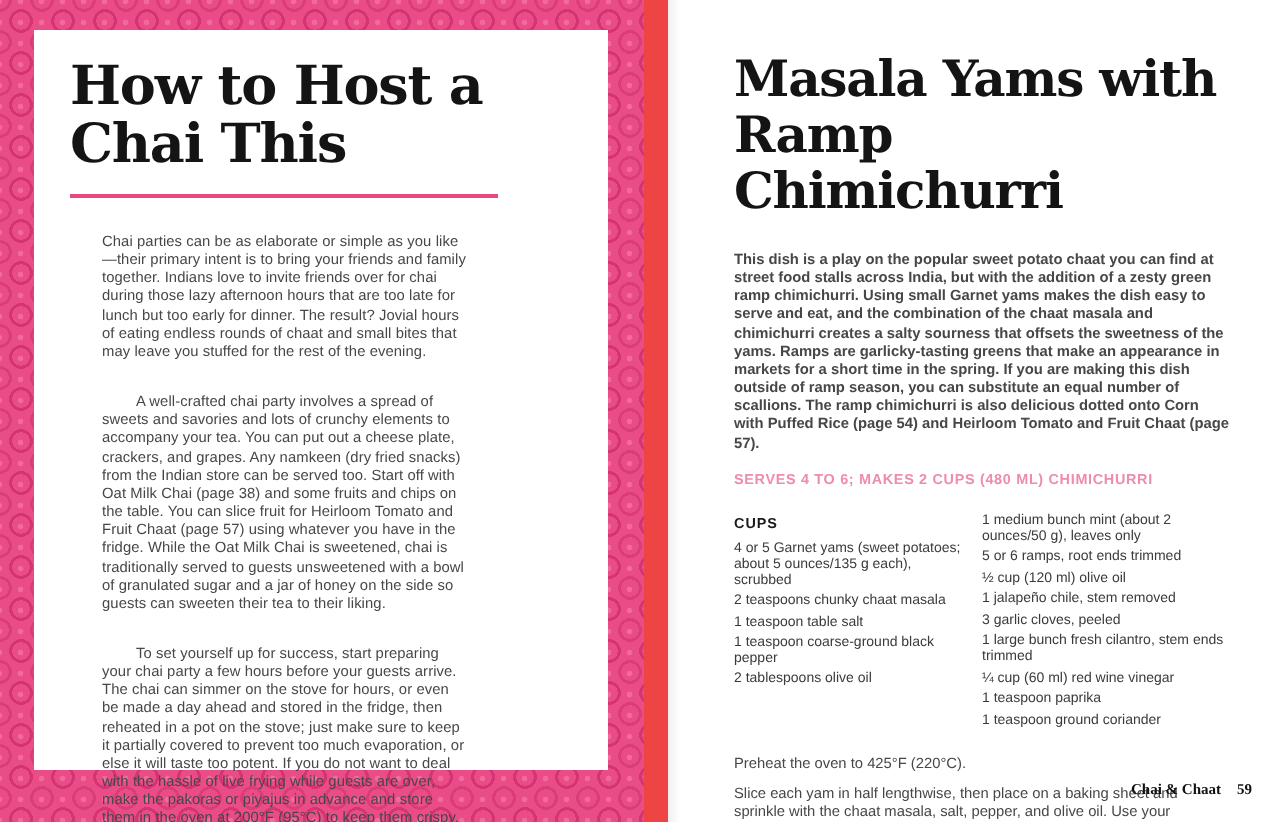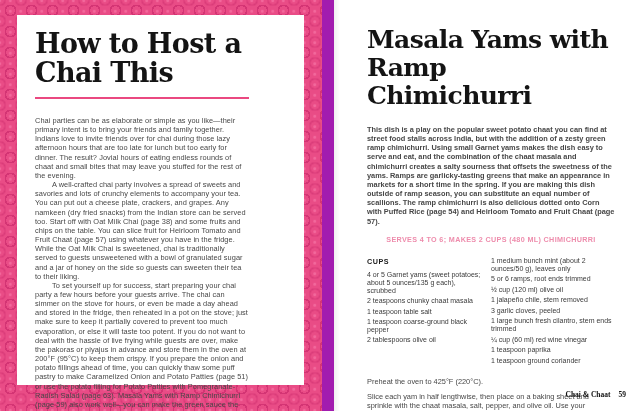--- a/index.html
+++ b/index.html
@@ -1,45 +1,45 @@
 <!DOCTYPE html>
 <html><head>
 <meta charset="utf-8">
 <style>
   html,body{margin:0;padding:0;background:#ffffff;}
-  .spread{position:relative;width:640px;height:411px;background:#a21caf;overflow:hidden;
+  .spread{position:relative;width:640px;height:411px;background:#ef4444;overflow:hidden;
           font-family:"Liberation Sans",sans-serif;}
 
   
   .left-page{position:absolute;left:0;top:0;width:322px;height:411px;
              background-color:#e94c86;
              background-image:
                radial-gradient(circle, rgba(0,0,0,0) 4.4px, rgba(205,44,109,.75) 4.4px, rgba(205,44,109,.75) 5.9px, rgba(0,0,0,0) 5.9px),
                radial-gradient(circle, rgba(0,0,0,0) 4.4px, rgba(205,44,109,.5) 4.4px, rgba(205,44,109,.5) 5.9px, rgba(0,0,0,0) 5.9px),
                radial-gradient(circle, rgba(248,120,168,.65) 1.2px, rgba(0,0,0,0) 1.6px);
              background-size:21px 21px,21px 21px,10.5px 10.5px;
              background-position:0 0,10.5px 10.5px,5px 6px;}
   .left-white{position:absolute;left:17px;top:15px;width:287px;height:370px;background:#ffffff;}
   .left-content{padding:14px 0 0 18px;width:214px;}
   .book-title-left{font-family:"DejaVu Serif","Liberation Serif",serif;font-weight:bold;
                    font-size:27px;line-height:29px;letter-spacing:-0.6px;color:#141414;margin:0;}
   .title-rule{height:2px;background:#ea4880;border:0;margin:10px 0 17px 0;width:214px;}
   .body-copy{font-size:7.4px;line-height:9.15px;color:#474747;letter-spacing:0.05px;}
-  .body-copy p{margin:0;}
+  .body-copy p{margin:16px;}
   .body-copy p.indent{text-indent:17px;}
 
   
   .right-page{position:absolute;left:334px;top:0;width:318px;height:411px;background:#ffffff;}
   .gutter-shade{position:absolute;left:0;top:0;width:6px;height:411px;
                 background:linear-gradient(to right, rgba(0,0,0,.06), rgba(0,0,0,0));}
   .right-content{padding:26px 0 0 33px;width:248px;}
   .recipe-title{font-family:"DejaVu Serif","Liberation Serif",serif;font-weight:bold;
                 font-size:25px;line-height:28px;letter-spacing:-0.6px;color:#141414;margin:0;}
   .recipe-intro{margin-top:15px;font-size:7.4px;line-height:9.15px;color:#474747;width:248px;font-weight:bold;}
-  .serves-line{margin-top:9px;font-size:7.2px;font-weight:bold;letter-spacing:0.35px;color:#ee8cac;text-align:center;}
+  .serves-line{margin-top:9px;font-size:7.2px;font-weight:bold;letter-spacing:0.35px;color:#ee8cac;}
   .ingredients{margin-top:13px;display:flex;}
   .ing-col-1{width:116px;margin-right:8px;}
   .ing-col-2{width:124px;}
   .ing-header{font-size:7.2px;font-weight:bold;letter-spacing:0.5px;color:#1a1a1a;margin-bottom:5px;}
   .ing-item{font-size:7px;line-height:7.9px;color:#3a3a3a;margin-bottom:2.6px;}
   .instructions{margin-top:10px;width:236px;font-size:7.4px;line-height:9.1px;color:#474747;}
   .instructions p{margin:0 0 6px 0;}
   .page-footer{position:absolute;right:26px;bottom:12px;
                font-family:Liberation Serif, serif;font-weight:bold;
                font-size:7.5px;color:#111;}

